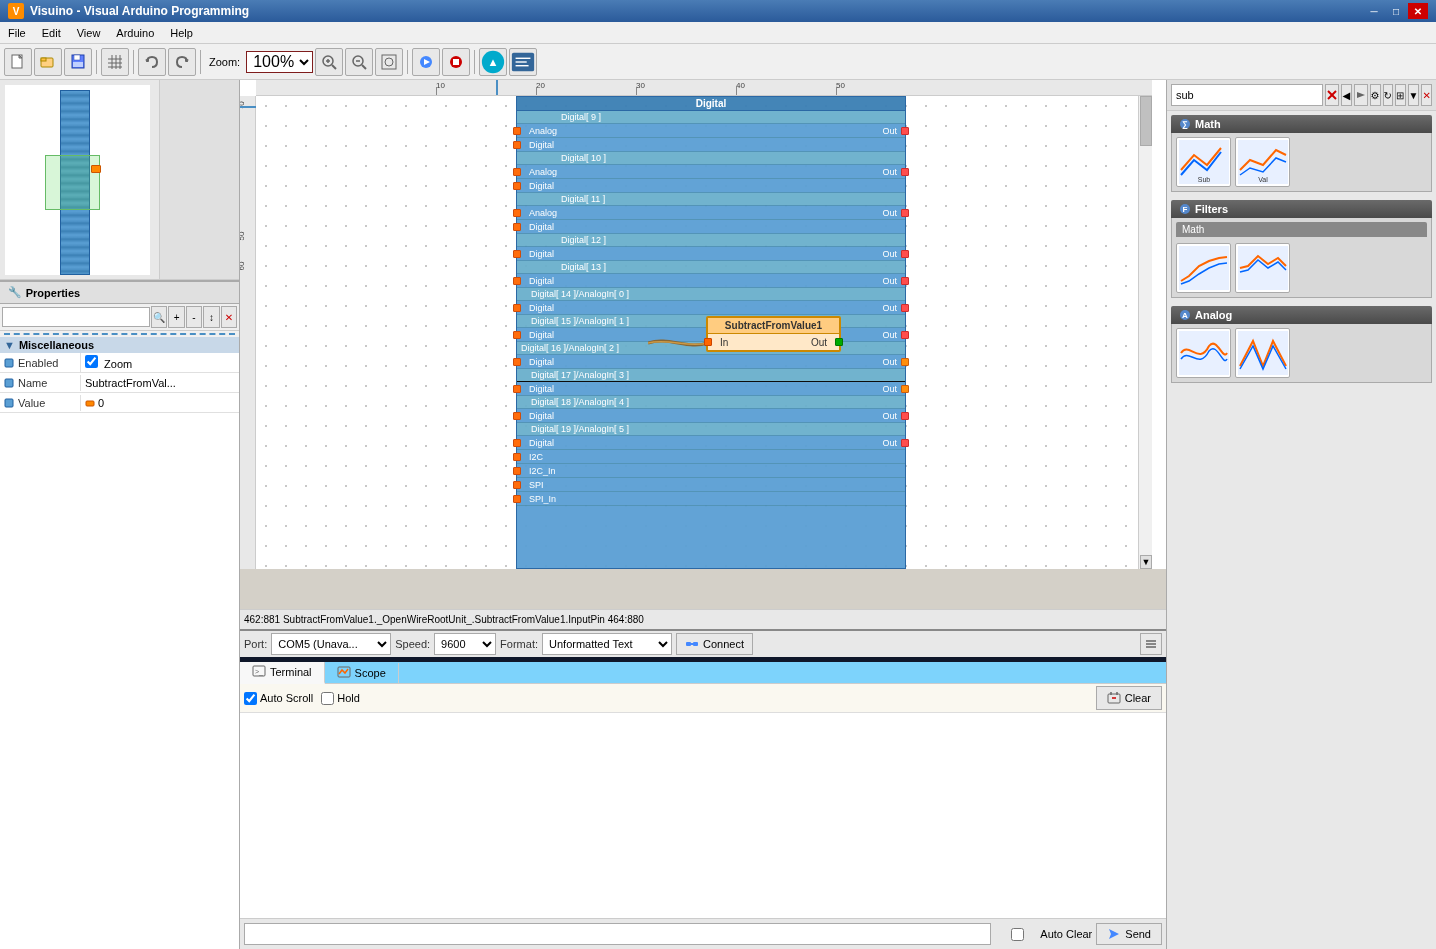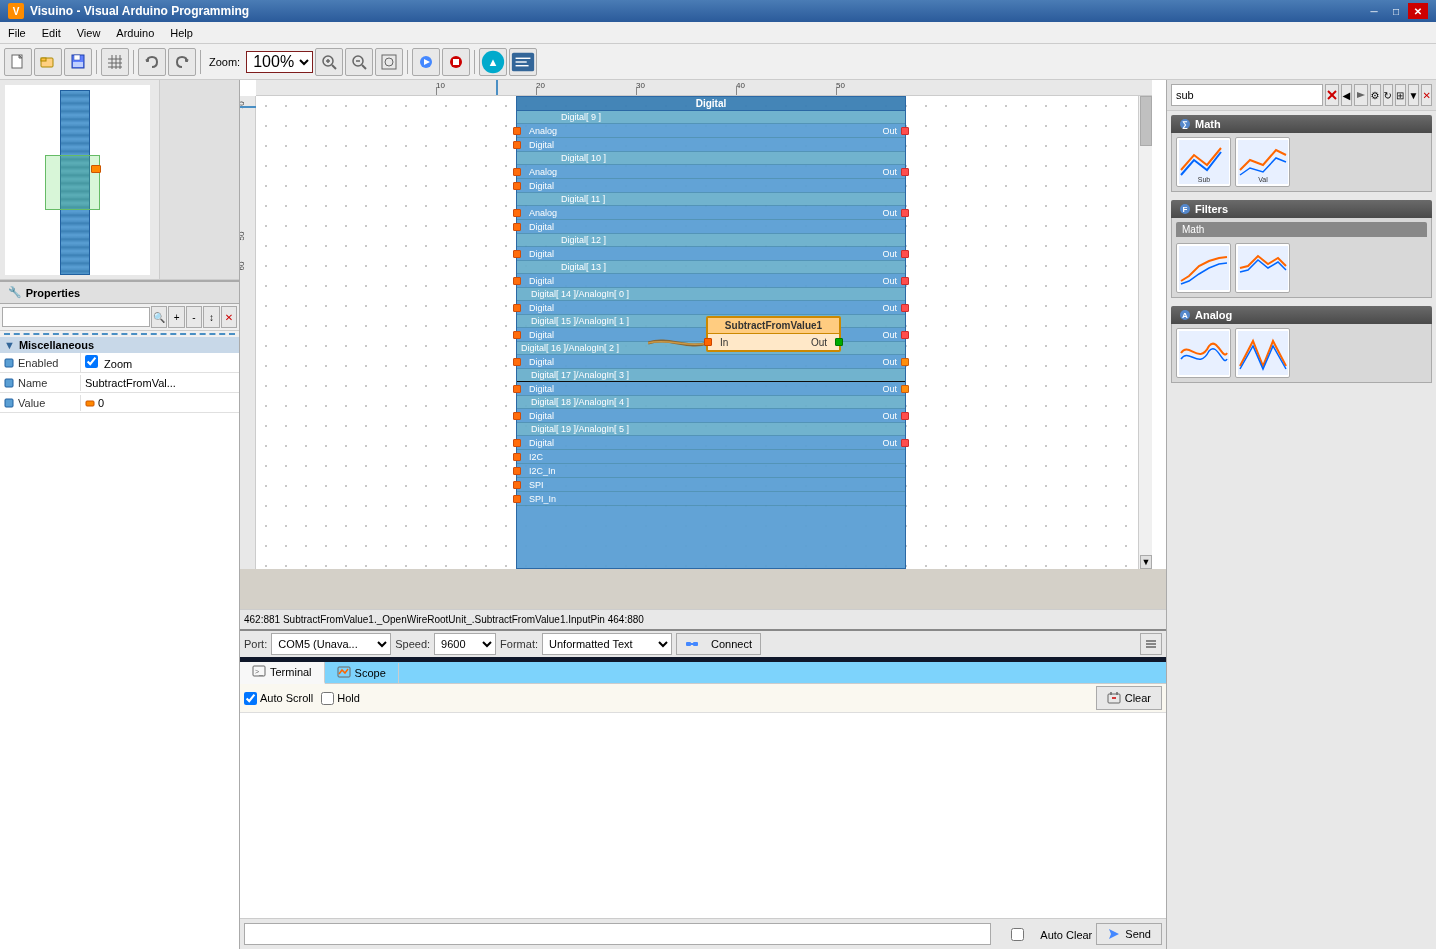--- a/index.html
+++ b/index.html
@@ -63,32 +63,32 @@
     .section-header { background: linear-gradient(to bottom, #6a6a6a, #4a4a4a); color: white; padding: 3px 8px; font-size: 11px; font-weight: bold; display: flex; align-items: center; gap: 4px; border-radius: 2px 2px 0 0; }
     .section-content { background: #d8d8d8; padding: 4px; display: flex; gap: 4px; flex-wrap: wrap; border: 1px solid #aaa; border-top: none; }
     .component-thumb { width: 55px; height: 50px; background: white; border: 1px solid #aaa; border-radius: 2px; overflow: hidden; cursor: pointer; display: flex; align-items: center; justify-content: center; }
     .thumb-img { width: 50px; height: 44px; position: relative; overflow: hidden; }
 
     
     .bottom-panel { position: absolute; bottom: 0; left: 240px; right: 270px; height: 320px; background: #f0f0f0; border-top: 2px solid #888; display: flex; flex-direction: column; }
     .bottom-toolbar { display: flex; align-items: center; padding: 2px 4px; background: #e8e8e8; border-bottom: 5px solid #0f172a; gap: 4px; }
     .bottom-label { font-size: 11px; color: #333; }
     .bottom-select { height: 22px; border: 1px solid #aaa; background: white; font-size: 11px; padding: 0 2px; }
-    .connect-btn { height: 22px; background: #e8e8e8; border: 1px solid #aaa; cursor: pointer; padding: 0 8px; font-size: 11px; display: flex; align-items: center; gap: 12px; }
+    .connect-btn { height: 22px; background: #e8e8e8; border: 1px solid #aaa; cursor: pointer; padding: 0 8px; font-size: 11px; display: flex; align-items: center; gap: 4px; }
     .settings-btn { width: 22px; height: 22px; background: #e8e8e8; border: 1px solid #aaa; display: flex; align-items: center; justify-content: center; cursor: pointer; margin-left: auto; }
     .tabs-row { display: flex; align-items: center; background: #7dd3fc; border-bottom: 1px solid #ccc; }
     .tab { padding: 3px 12px; cursor: pointer; font-size: 11px; border-right: 1px solid #ccc; display: flex; align-items: center; gap: 4px; }
     .tab.active { background: #f8f8f8; border-bottom: 2px solid #f8f8f8; margin-bottom: -1px; }
     .terminal-content { flex: 1; background: white; overflow-y: auto; padding: 4px; }
     .footer-checkbox { display: flex; align-items: center; gap: 3px; font-size: 11px; cursor: pointer; }
     .clear-btn { margin-left: auto; height: 24px; background: #e8e8e8; border: 1px solid #aaa; cursor: pointer; padding: 0 10px; font-size: 11px; display: flex; align-items: center; gap: 4px; }
     .send-area { display: flex; align-items: center; padding: 4px; background: #e8e8e8; border-top: 1px solid #ccc; gap: 4px; }
     .send-input { flex: 1; height: 22px; border: 1px solid #aaa; background: white; font-size: 11px; padding: 0 4px; }
     .send-btn { height: 22px; background: #e8e8e8; border: 1px solid #aaa; cursor: pointer; padding: 0 10px; font-size: 11px; display: flex; align-items: center; gap: 4px; }
-    .autoclear-check { display: flex; align-items: flex-end; gap: 16px; font-size: 11px; padding-left: 16px; }
+    .autoclear-check { display: flex; align-items: center; gap: 16px; font-size: 11px; padding-left: 16px; }
     
     
     ::-webkit-scrollbar { width: 14px; height: 14px; }
     ::-webkit-scrollbar-track { background: #f0f0f0; }
     ::-webkit-scrollbar-thumb { background: #c0c0c0; border: 1px solid #aaa; }
     
     
     .canvas-grid { position: absolute; top: 0; left: 0; right: 0; bottom: 0; background-image: radial-gradient(circle, #c8c8c8 1px, transparent 1px); background-size: 20px 20px; pointer-events: none; }
     .chart-line { stroke: #ff6600; stroke-width: 2; fill: none; }
     .chart-line2 { stroke: #0066ff; stroke-width: 2; fill: none; }

